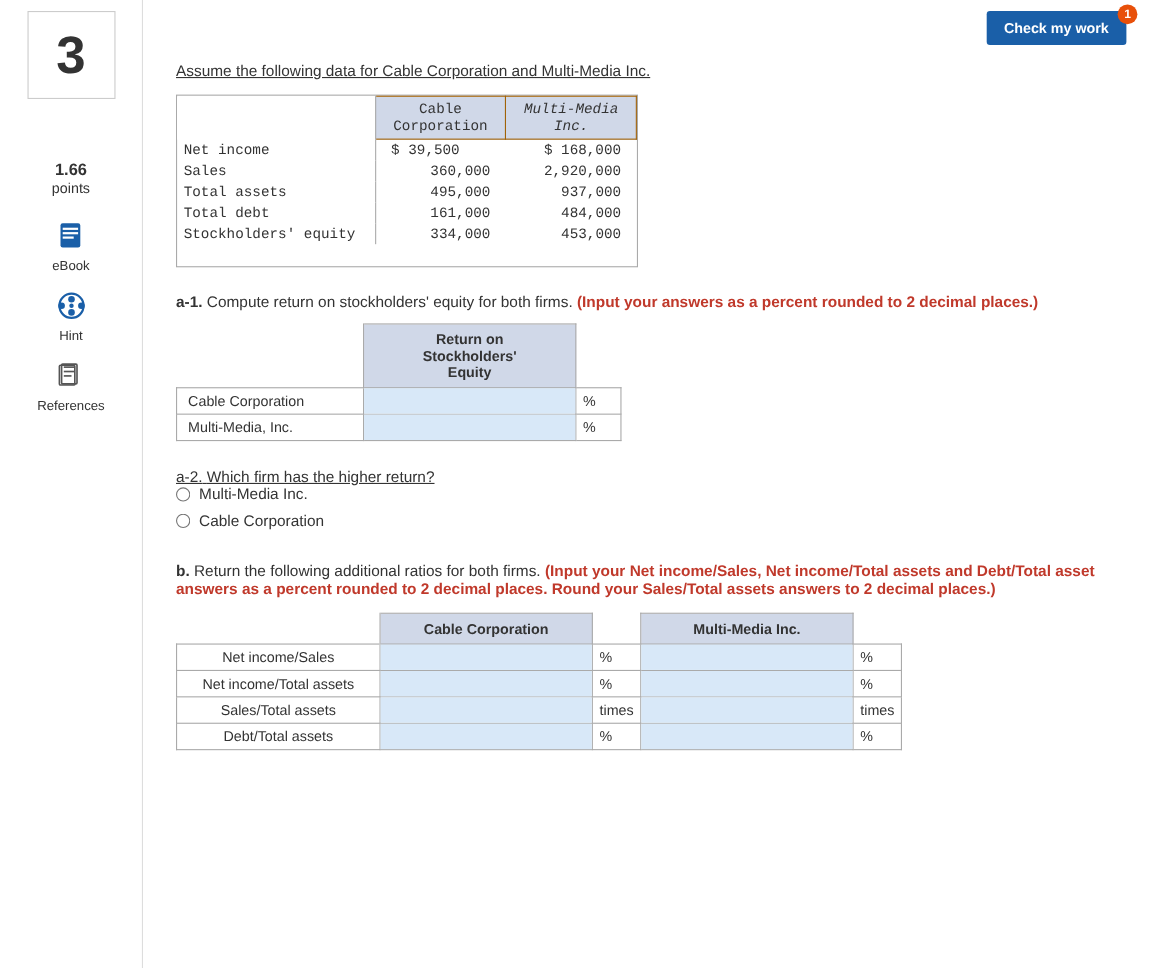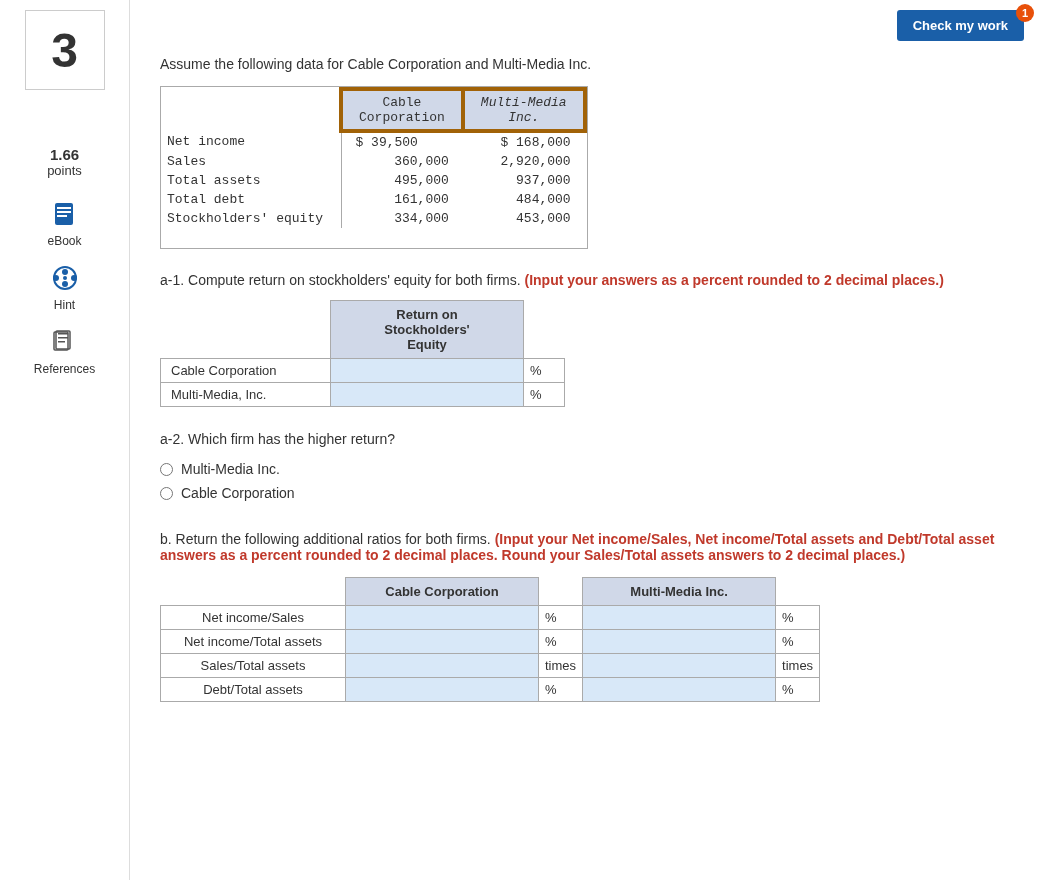--- a/index.html
+++ b/index.html
@@ -104,34 +104,35 @@
       justify-content: center;
       margin-left: -8px;
       margin-top: -6px;
       font-weight: bold;
     }
 
     .intro-text {
       margin-top: 40px;
       margin-bottom: 14px;
       font-size: 14px;
+      text-decoration: underline;
     }
 
     
     .data-table {
       border-collapse: collapse;
       font-size: 13px;
       margin-bottom: 20px;
       font-family: 'Courier New', monospace;
     }
     .data-table th {
       background: #d0d8e8;
       padding: 4px 16px;
       text-align: center;
-      border: 4px solid #a16207;
+      border: 1px solid #a16207;
       font-weight: normal;
     }
     .data-table td {
       padding: 2px 14px;
       border: none;
       margin-top: 28px;
     }
     .data-table td:first-child {
       padding-left: 6px;
     }
@@ -139,21 +140,21 @@
       border: 1px solid #aaa;
       display: inline-block;
       margin-bottom: 20px;
     }
 
     
     .section-label {
       font-size: 14px;
       margin-bottom: 12px;
     }
-    .section-label .bold { font-weight: normal; margin-top: 43px; }
+    .section-label .bold { font-weight: bold; margin-top: 43px; }
     .section-label .colored { color: #c0392b; font-weight: bold; }
 
     
     .return-table {
       border-collapse: collapse;
       font-size: 13px;
       margin-bottom: 24px;
     }
     .return-table th {
       background: #d0d8e8;
@@ -188,21 +189,22 @@
       font-size: 13px;
       outline: none;
     }
 
     
     .a2-section {
       margin-bottom: 30px;
     }
     .a2-section .question-text {
       font-size: 14px;
-      margin-bottom: 14px;
+      margin-bottom: 0;
+      text-decoration: underline;
     }
     .radio-option {
       display: flex;
       align-items: center;
       margin-bottom: 8px;
       font-size: 14px;
     }
     .radio-option input[type="radio"] {
       margin-right: 8px;
     }

